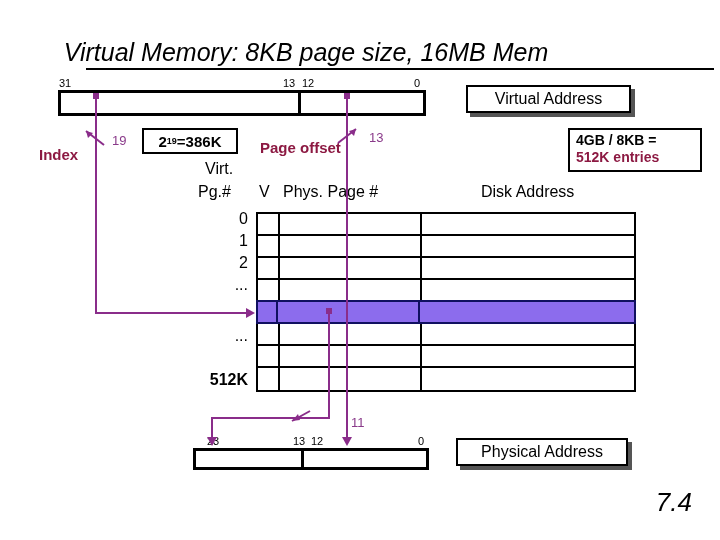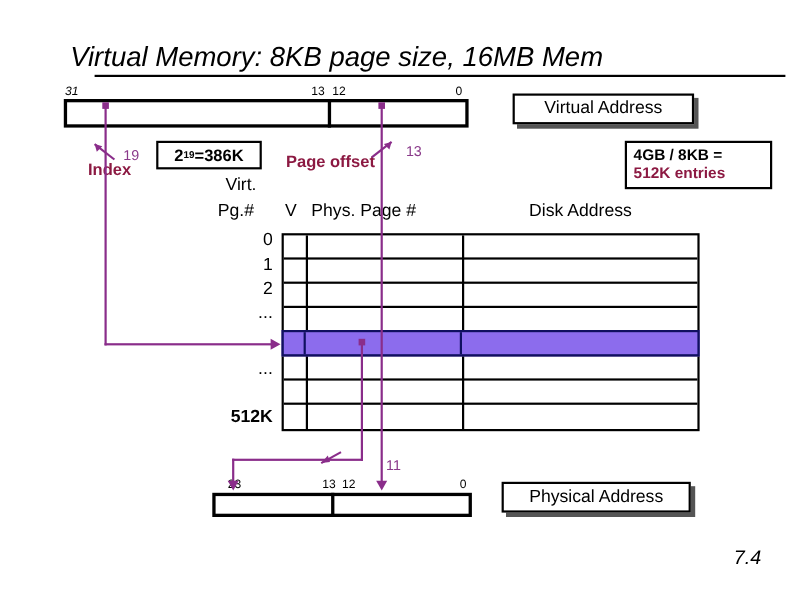--- a/index.html
+++ b/index.html
@@ -125,49 +125,49 @@
   .parrow{position:absolute;width:0;height:0;}
   .parrow.down{border-left:5px solid transparent;border-right:5px solid transparent;border-top:9px solid #8a2d8a;}
   .parrow.right{border-top:5px solid transparent;border-bottom:5px solid transparent;border-left:9px solid #8a2d8a;}
 
   
   .tickmark{position:absolute;}
   .tickmark svg{display:block;}
 
   #pagenum{
     right:28px; bottom:22px;
-    font-size:18px;font-style:italic;color:#000;
+    font-size:26px;font-style:italic;color:#000;
   }
 </style>
 </head>
 <body>
 
 <div id="stage">
 
   <div class="abs" id="title">Virtual Memory: 8KB page size, 16MB Mem</div>
   <div class="abs" id="title-underline"></div>
 
-  <div class="abs bitlabel" style="left:59px;top:78px;font-style:italic;">31</div>
+  <div class="abs bitlabel" style="left:59px;top:78px;">31</div>
   <div class="abs bitlabel" style="left:283px;top:78px;">13</div>
   <div class="abs bitlabel" style="left:302px;top:78px;">12</div>
   <div class="abs bitlabel" style="left:414px;top:78px;">0</div>
 
   <div class="abs addrbar" style="left:58px;top:90px;width:368px;height:26px;"></div>
   <div class="abs addrdiv" style="left:298px;top:90px;width:3px;height:26px;"></div>
 
   <div class="abs callout shadow" style="left:466px;top:85px;width:165px;height:28px;">
     <span>Virtual Address</span>
   </div>
 
   <div class="abs entrybox" style="left:568px;top:128px;width:134px;height:44px;">
     <div class="blk">4GB / 8KB =</div>
     <div class="red">512K entries</div>
   </div>
 
-  <div class="abs maroon" style="left:39px;top:146px;margin-left:41px;">Index</div>
+  <div class="abs maroon" style="left:39px;top:146px;">Index</div>
   <div class="abs purpnum" style="left:112px;top:133px;">19</div>
 
   <div class="abs powbox" style="left:142px;top:128px;width:96px;height:26px;">
     <span>2</span>
       <sup>19</sup>
       <span>=386K</span>
   </div>
 
   <div class="abs maroon" style="left:260px;top:139px;">Page offset</div>
   <div class="abs purpnum" style="left:369px;top:130px;">13</div>

